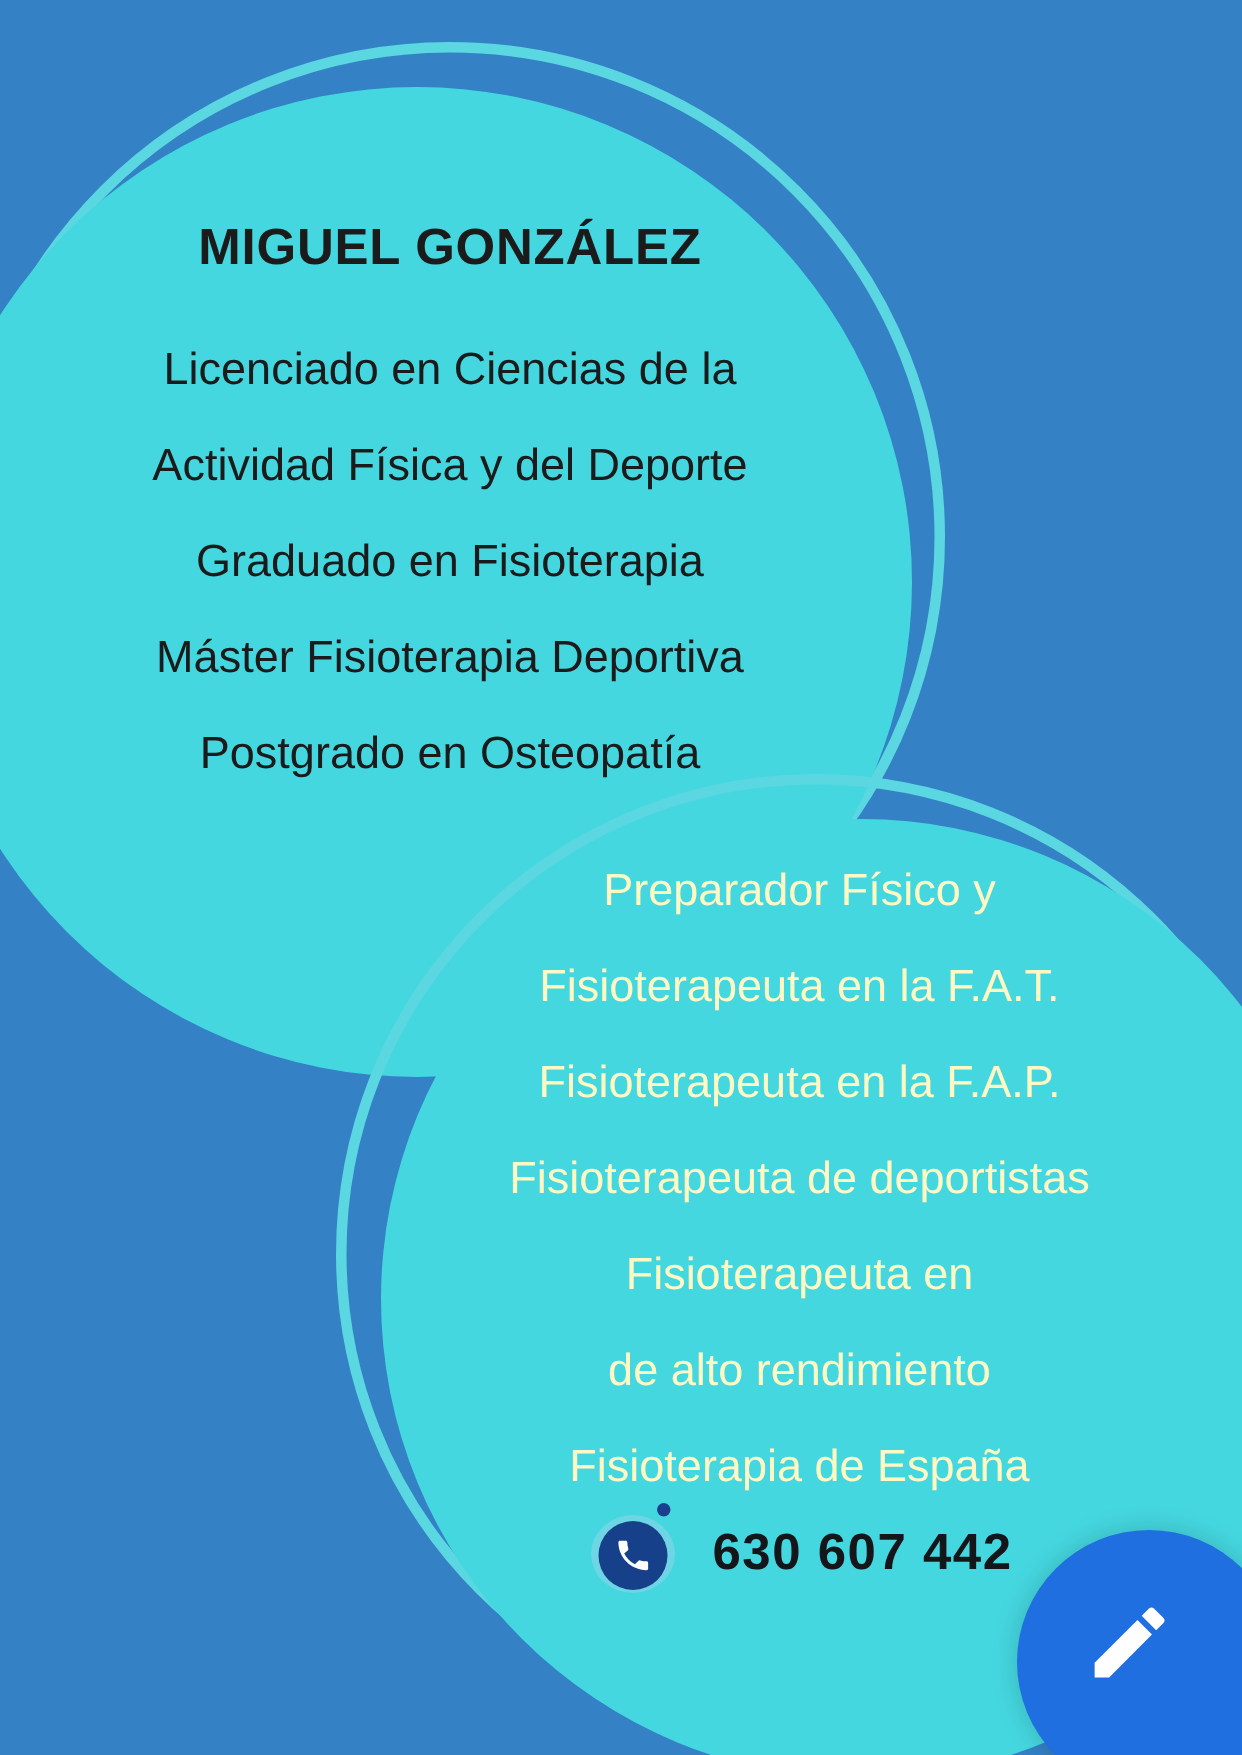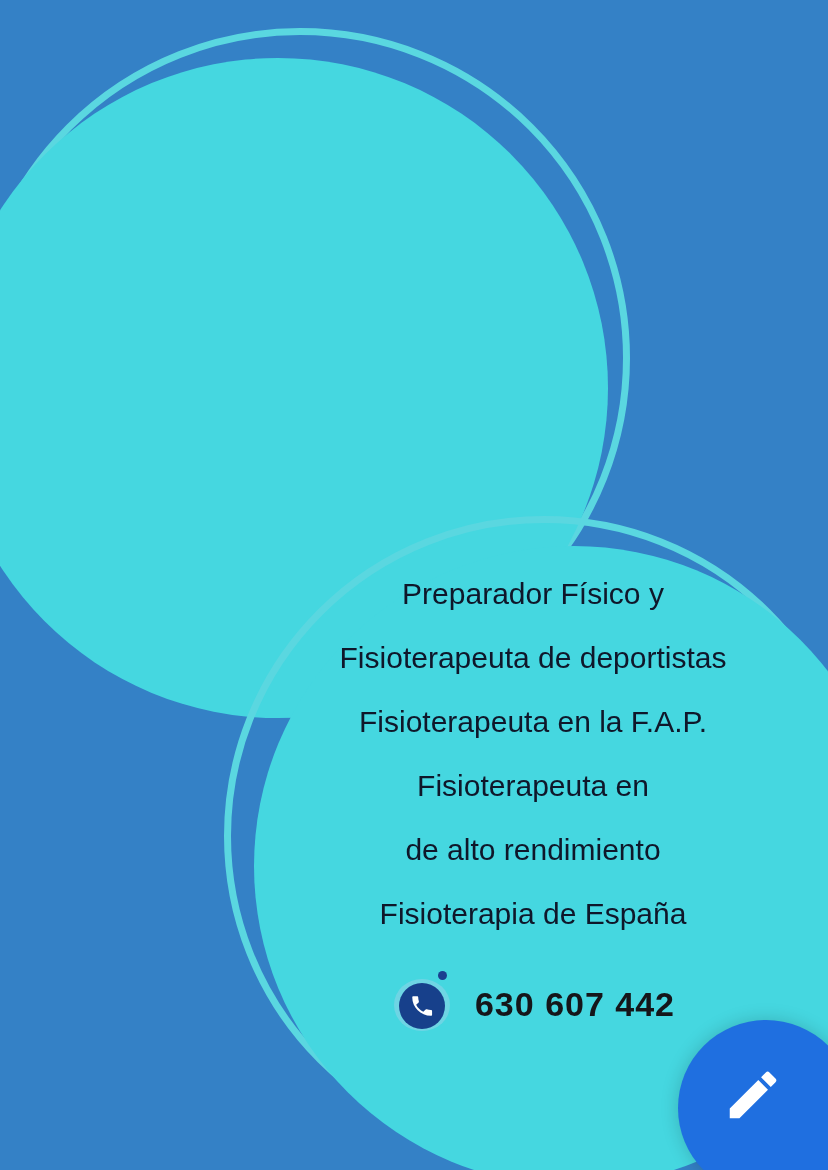--- a/index.html
+++ b/index.html
@@ -85,34 +85,34 @@
     line-height: 64px;
     white-space: nowrap;
   }
 
   .block-bottom {
     position: absolute;
     left: 248px;
     top: 562px;
     width: 570px;
     text-align: center;
-    color: #0f172a;
+    color: #fef9c3;
     z-index: 5;
   }
   .block-bottom .line {
     font-size: 30px;
     line-height: 64px;
     white-space: nowrap;
   }
 
   
   .phone-row {
     position: absolute;
     left: 248px;
-    top: 973px;
+    top: 1004px;
     width: 570px;
     display: flex;
     align-items: center;
     justify-content: center;
     gap: 22px;
     z-index: 6;
   }
   .phone-badge {
     position: relative;
     width: 62px;
@@ -176,25 +176,34 @@
 <body>
 
 <div class="card">
 
   <div class="circle-top-ring"></div>
   <div class="circle-top"></div>
 
   <div class="circle-bottom-ring"></div>
   <div class="circle-bottom"></div>
 
+  <div class="block-top">
+    <div class="name">MIGUEL GONZÁLEZ</div>
+    <div class="line">Licenciado en Ciencias de la</div>
+    <div class="line">Actividad Física y del Deporte</div>
+    <div class="line">Graduado en Fisioterapia</div>
+    <div class="line">Máster Fisioterapia Deportiva</div>
+    <div class="line">Postgrado en Osteopatía</div>
+  </div>
 
   <div class="block-bottom">
     <div class="line">Preparador Físico y</div>
+    <div class="line">Fisioterapeuta en la F.A.T.</div>
+    <div class="line">Fisioterapeuta en la F.A.P.</div>
     <div class="line">Fisioterapeuta de deportistas</div>
-    <div class="line">Fisioterapeuta en la F.A.P.</div>
     <div class="line">Fisioterapeuta en</div>
     <div class="line">de alto rendimiento</div>
     <div class="line">Fisioterapia de España</div>
   </div>
 
   <div class="phone-row">
     <span class="phone-badge">
       <span class="halo"></span>
       <span class="dot"></span>
       <span class="disc">

